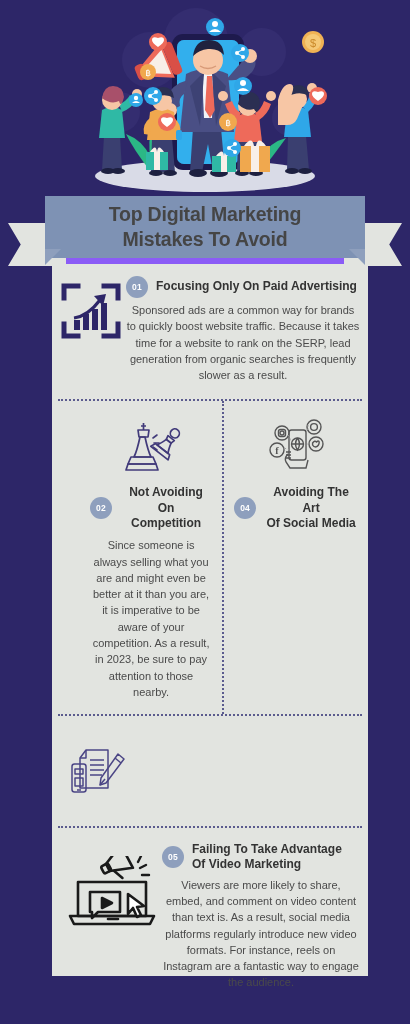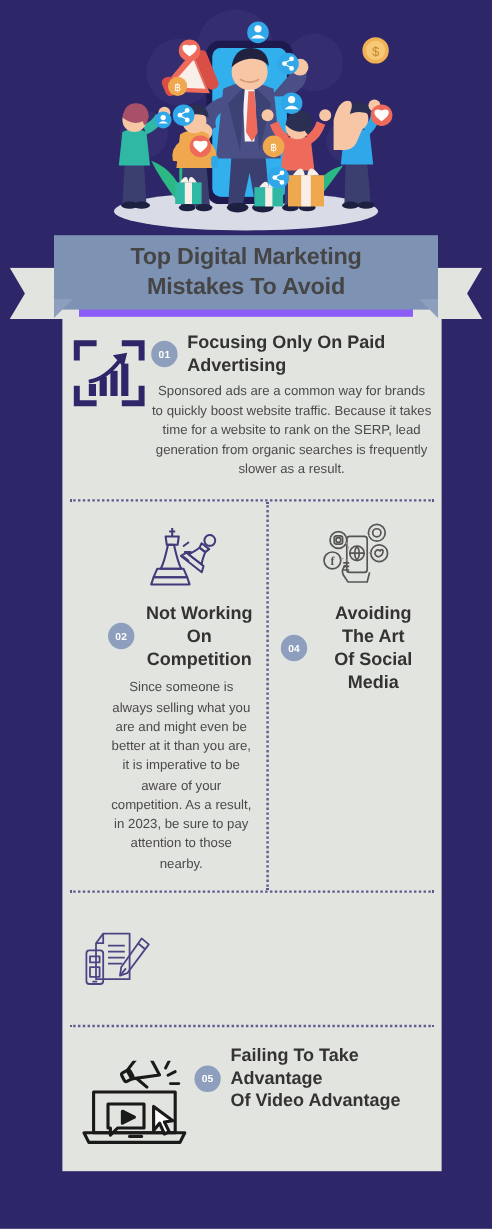--- a/index.html
+++ b/index.html
@@ -115,21 +115,21 @@
     color: #ffffff;
     font-size: 8.5px;
     font-weight: bold;
     display: flex;
     align-items: center;
     justify-content: center;
     letter-spacing: 0.2px;
   }
   .head-title {
     color: #333333;
-    font-size: 15px;
+    font-size: 12px;
     font-weight: bold;
     line-height: 1.28;
   }
   .para {
     color: #4a4a4a;
     font-size: 11px;
     line-height: 1.48;
     text-align: center;
   }
 
@@ -416,21 +416,21 @@
               <path d="M33 22 l4 -3"></path>
               <path d="M34 27 l5 0"></path>
               <path d="M33 31 l4 3"></path>
             </g>
           </svg>
         </span>
       </div>
       <div class="head">
         <span class="badge">02</span>
         <span class="head-title">
-          <div>Not Working On</div>
+          <div>Not Avoiding On</div>
           <div>Competition</div>
         </span>
       </div>
       <div class="para">Since someone is always selling what you are and might even be better at it than you are, it is imperative to be aware of your competition. As a result, in 2023, be sure to pay attention to those nearby.</div>
     </div>
 
     <div class="col">
       <div class="icon-top">
         <span>
           <svg width="64" height="62" viewBox="0 0 64 62">
@@ -523,19 +523,20 @@
             <path d="M74 12 l6 -3 M76 19 l7 0 M72 6 l3 -6" stroke-width="2.4"></path>
           </g>
         </svg>
       </span>
     </div>
     <div class="body">
       <div class="head">
         <span class="badge">05</span>
         <span class="head-title">
           <div>Failing To Take Advantage</div>
-          <div>Of Video Advantage</div>
+          <div>Of Video Marketing</div>
         </span>
       </div>
+      <div class="para">Viewers are more likely to share, embed, and comment on video content than text is. As a result, social media platforms regularly introduce new video formats. For instance, reels on Instagram are a fantastic way to engage the audience.</div>
     </div>
   </div>
 
 </div>
 
 </body></html>

